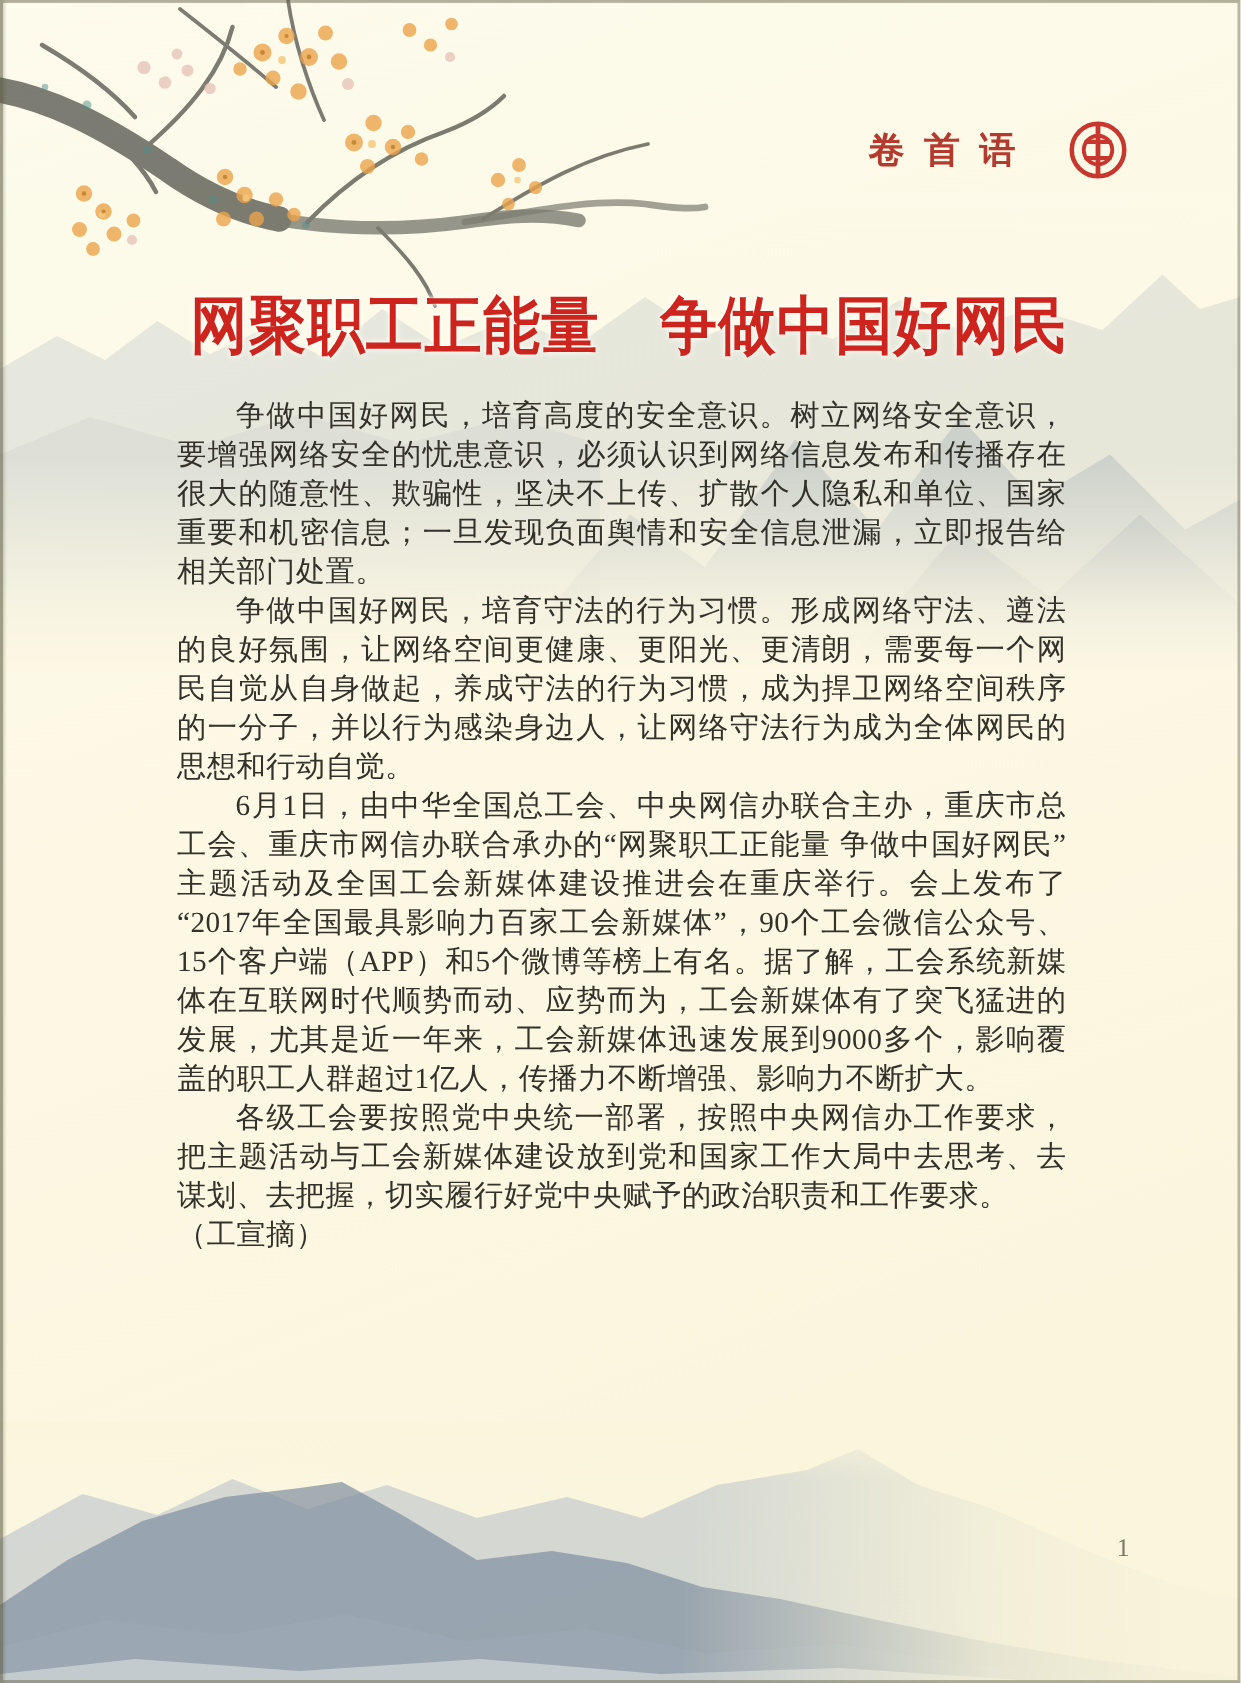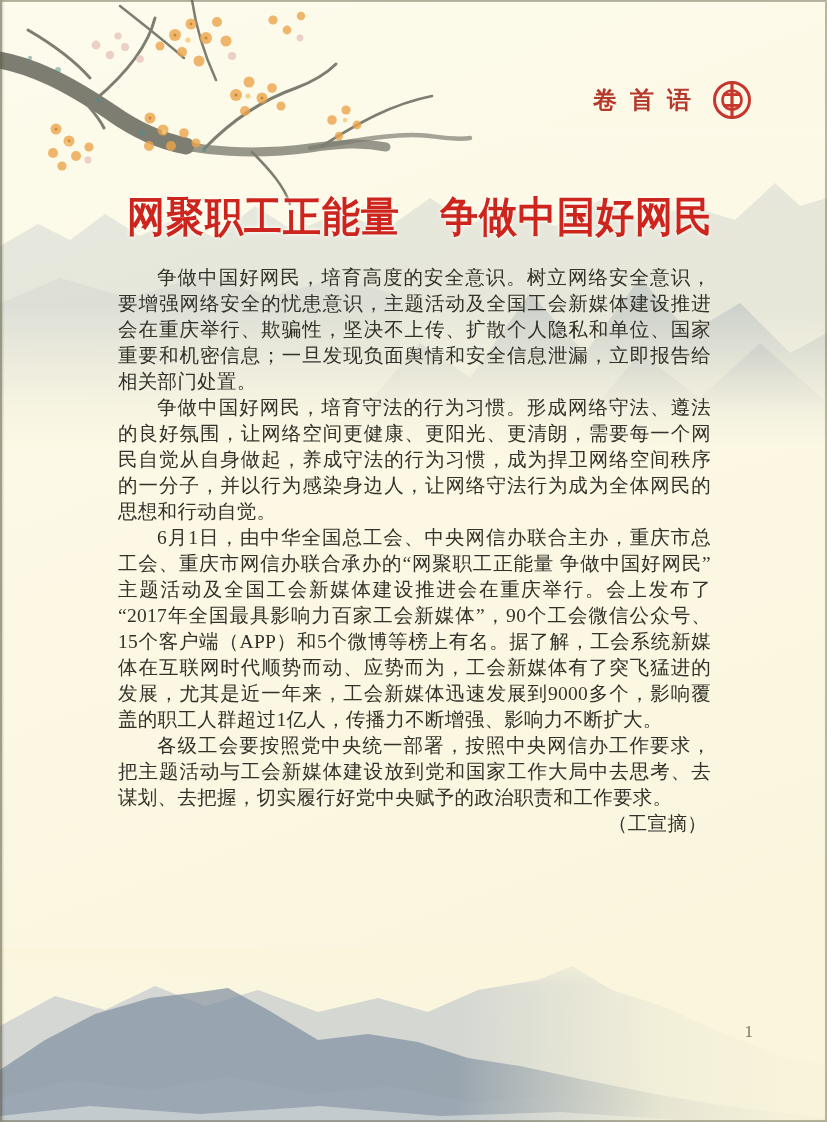--- a/index.html
+++ b/index.html
@@ -9,21 +9,21 @@
     overflow:hidden;
     font-family:"Liberation Serif","DejaVu Serif",serif;
   }
   .page-edge{
     position:absolute;inset:0;pointer-events:none;z-index:50;
     box-shadow:inset 0 0 0 2px rgba(104,102,78,.45), inset 3px 0 2px rgba(70,70,52,.25);
   }
   
   .header{
     position:absolute;top:78px;right:74px;height:44px;
-    display:flex;align-items:center;gap:15px;z-index:10;
+    display:flex;align-items:center;gap:29px;z-index:10;
   }
   .section-label{
     color:#b43a2e;font-size:24px;font-weight:700;letter-spacing:13px;
     text-indent:0;margin-right:-8px;
     font-family:"Liberation Serif","DejaVu Serif",serif;
   }
   .logo{width:42px;height:42px;display:block;}
   
   .title{
     position:absolute;top:192px;left:70px;width:700px;margin:0;
@@ -33,21 +33,21 @@
     white-space:nowrap;
   }
   .title .t2{margin-left:1.05em;}
   
   .content{
     position:absolute;top:265px;left:118px;width:593px;z-index:10;
     color:#33322a;font-size:19.5px;line-height:26px;letter-spacing:.3px;
     text-align:justify;
   }
   .content p{margin:0;text-indent:2em;}
-  .content p.byline{text-align:right;text-indent:0;padding-right:4px;}
+  .content p.byline{text-align:left;text-indent:0;padding-right:4px;}
   
   .page-number{
     position:absolute;top:1022px;right:74px;z-index:10;
     color:#7b7964;font-size:17px;
   }
   
   .mt-top,.mt-bottom,.plum{position:absolute;pointer-events:none;}
   .mt-top{top:128px;left:0;z-index:1;}
   .mt-top-fade{
     position:absolute;top:128px;left:0;width:827px;height:320px;z-index:2;pointer-events:none;
@@ -179,21 +179,21 @@
       <rect x="-9" y="-6.8" width="18" height="2.8" fill="#c8372e"></rect>
       <rect x="-9" y="4" width="18" height="2.8" fill="#c8372e"></rect>
     </svg>
   </div>
 
   <h1 class="title">
     <span class="t1">网聚职工正能量</span><span class="t2">争做中国好网民</span>
   </h1>
 
   <div class="content">
-    <p>争做中国好网民，培育高度的安全意识。树立网络安全意识，要增强网络安全的忧患意识，主题活动及全国工会新媒体建设推进会在重庆举行、欺骗性，坚决不上传、扩散个人隐私和单位、国家重要和机密信息；一旦发现负面舆情和安全信息泄漏，立即报告给相关部门处置。</p>
+    <p>争做中国好网民，培育高度的安全意识。树立网络安全意识，要增强网络安全的忧患意识，必须认识到网络信息发布和传播存在很大的随意性、欺骗性，坚决不上传、扩散个人隐私和单位、国家重要和机密信息；一旦发现负面舆情和安全信息泄漏，立即报告给相关部门处置。</p>
     <p>争做中国好网民，培育守法的行为习惯。形成网络守法、遵法的良好氛围，让网络空间更健康、更阳光、更清朗，需要每一个网民自觉从自身做起，养成守法的行为习惯，成为捍卫网络空间秩序的一分子，并以行为感染身边人，让网络守法行为成为全体网民的思想和行动自觉。</p>
     <p>6月1日，由中华全国总工会、中央网信办联合主办，重庆市总工会、重庆市网信办联合承办的“网聚职工正能量 争做中国好网民”主题活动及全国工会新媒体建设推进会在重庆举行。会上发布了“2017年全国最具影响力百家工会新媒体”，90个工会微信公众号、15个客户端（APP）和5个微博等榜上有名。据了解，工会系统新媒体在互联网时代顺势而动、应势而为，工会新媒体有了突飞猛进的发展，尤其是近一年来，工会新媒体迅速发展到9000多个，影响覆盖的职工人群超过1亿人，传播力不断增强、影响力不断扩大。</p>
     <p>各级工会要按照党中央统一部署，按照中央网信办工作要求，把主题活动与工会新媒体建设放到党和国家工作大局中去思考、去谋划、去把握，切实履行好党中央赋予的政治职责和工作要求。</p>
     <p class="byline">（工宣摘）</p>
   </div>
 
   <div class="page-number">1</div>
 
   <div class="page-edge"></div>
 </div>

